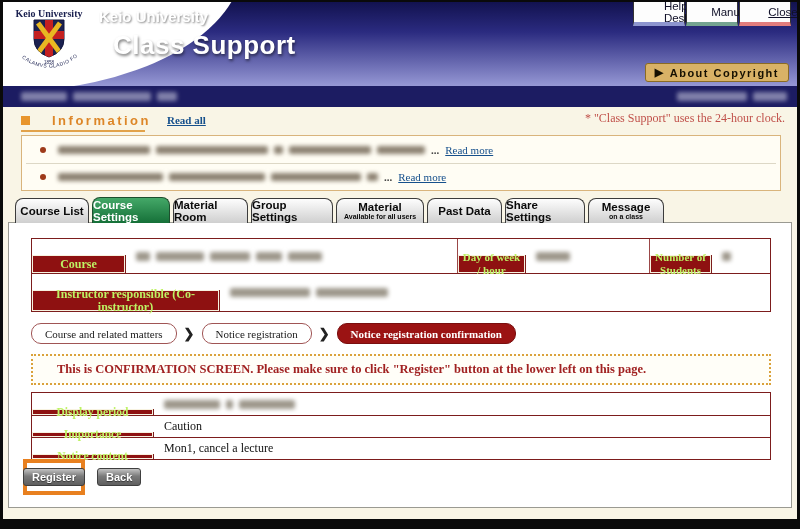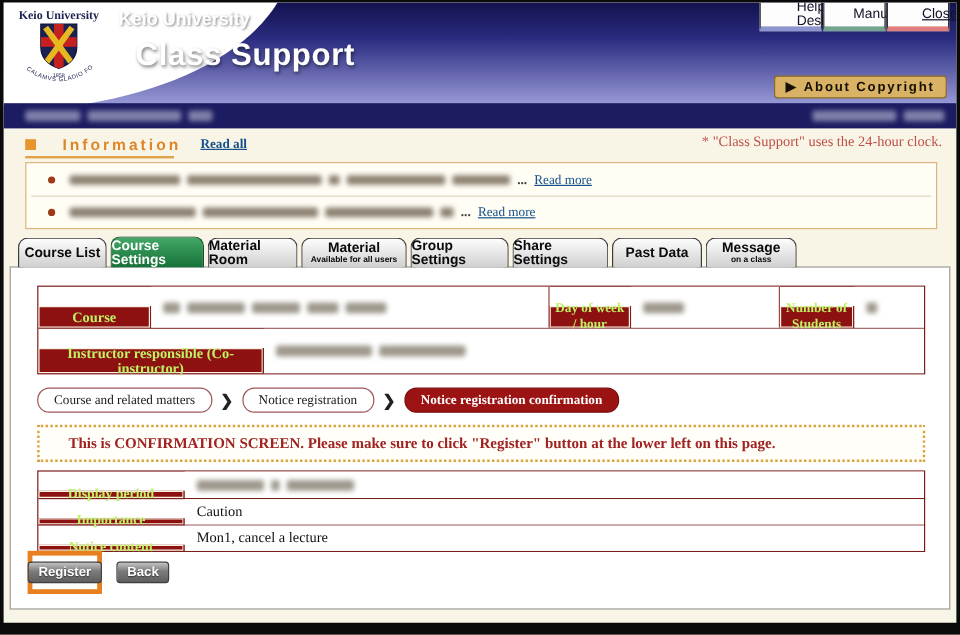--- a/index.html
+++ b/index.html
@@ -192,32 +192,32 @@
   <div class="tabs">
     <div class="tab" style="width:74px">
       <span>Course List</span>
       </div>
     <div class="tab active" style="width:78px">
       <span>Course Settings</span>
       </div>
     <div class="tab" style="width:75px">
       <span>Material Room</span>
       </div>
+    <div class="tab" style="width:82px">
+      <span>Group Settings</span>
+      </div>
     <div class="tab" style="width:88px">
       <span>Material</span>
       <span class="sub">Available for all users</span>
       </div>
-    <div class="tab" style="width:82px">
-      <span>Group Settings</span>
+    <div class="tab" style="width:75px">
+      <span>Past Data</span>
       </div>
     <div class="tab" style="width:80px">
       <span>Share Settings</span>
-      </div>
-    <div class="tab" style="width:75px">
-      <span>Past Data</span>
       </div>
     <div class="tab" style="width:76px">
       <span>Message</span>
       <span class="sub">on a class</span>
       </div>
   </div>
 
   <div class="panel"></div>
 
   <div class="mtable" style="top:236px">

